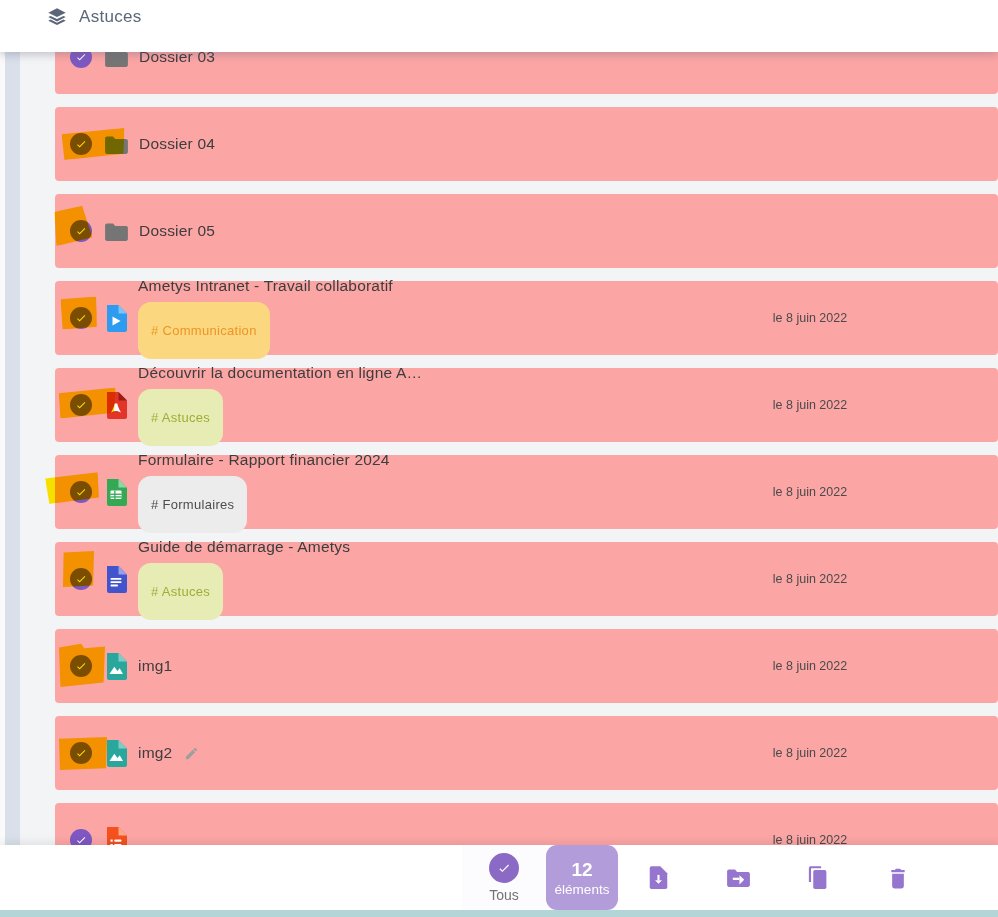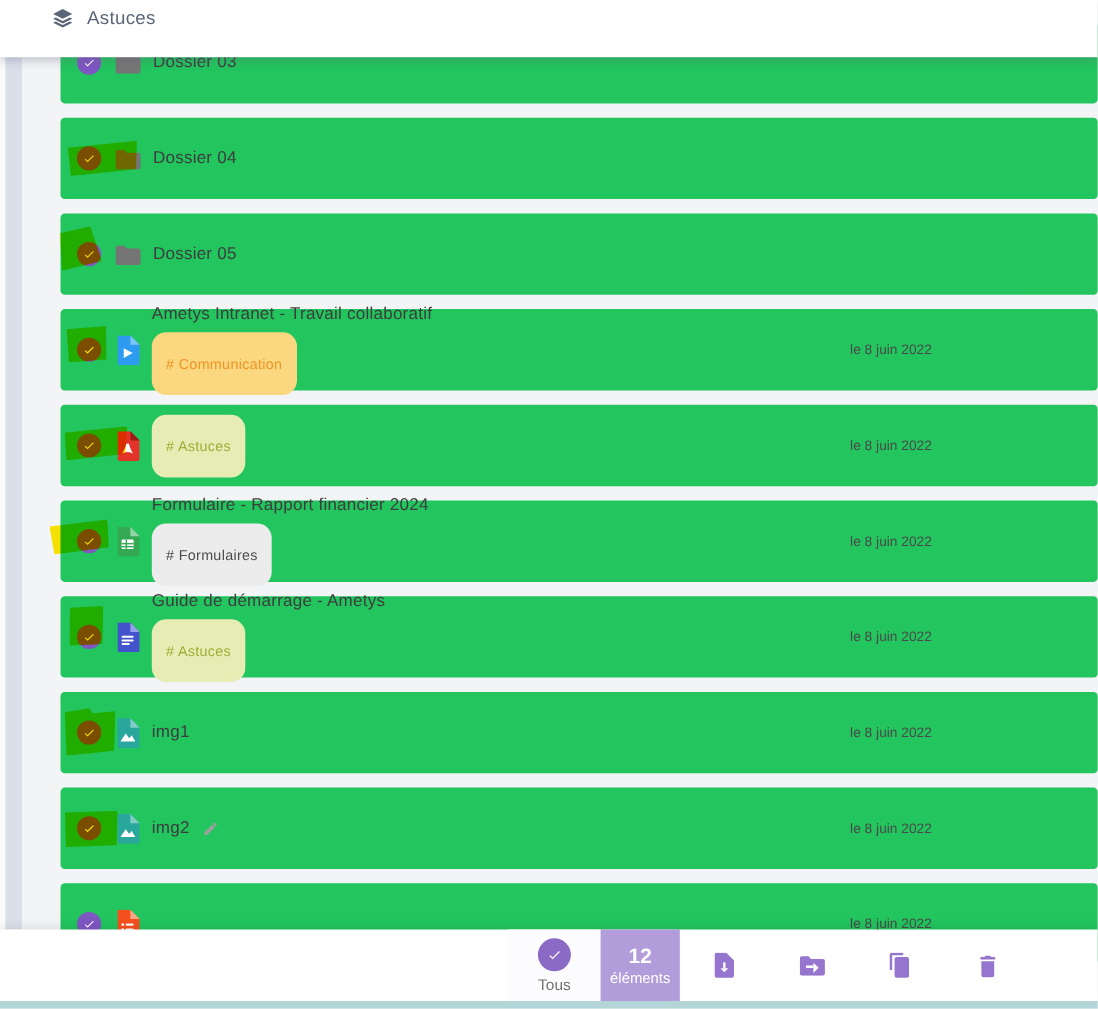--- a/index.html
+++ b/index.html
@@ -13,21 +13,21 @@
     box-shadow:0 3px 8px rgba(95,95,120,.32);
   }
   .header-inner{display:flex;align-items:center;gap:11px;padding:6px 0 0 46px;}
   .h-title{font-size:17px;color:#5b6778;letter-spacing:.3px;}
   
   .left-white{position:absolute;left:0;top:52px;bottom:72px;width:5px;background:#fafafa;z-index:2;}
   .left-strip{position:absolute;left:5px;top:52px;bottom:72px;width:15px;background:#d9e0ea;z-index:2;}
   
   .file-list{position:absolute;top:20px;left:55px;right:0;z-index:1;}
   .row{
-    position:relative;height:74px;margin-bottom:13px;background:#22c55e;border-radius:4px;
+    position:relative;height:74px;margin-bottom:13px;background:#fca5a5;border-radius:4px;
     display:flex;align-items:center;padding-left:15px;box-sizing:border-box;
   }
   .cb{position:relative;width:22px;height:22px;flex:0 0 22px;}
   .circle{
     position:relative;width:22px;height:22px;border-radius:50%;background:#7e57c2;
     display:flex;align-items:center;justify-content:center;
   }
   .hl{position:absolute;background:#f6e000;mix-blend-mode:multiply;}
   .hl-r1{left:-8px;top:-4px;width:63px;height:30px;transform:rotate(-2deg);clip-path:polygon(0 14%,100% 0,97% 86%,3% 100%);}
   .hl-r2{left:-16px;top:-13px;width:37px;height:37px;transform:rotate(-7deg);clip-path:polygon(6% 8%,82% 0,100% 88%,0 100%);}
@@ -54,21 +54,21 @@
   }
   
   .toolbar{
     position:absolute;left:0;right:0;bottom:7px;height:65px;background:#fff;z-index:10;
     display:flex;align-items:stretch;box-shadow:0 -3px 8px rgba(0,0,0,.08);
   }
   .tb-spacer{width:462px;}
   .tb-tous{width:84px;display:flex;flex-direction:column;align-items:center;justify-content:center;gap:4px;background:#fcfbfe;cursor:pointer;}
   .tb-check{width:30px;height:30px;border-radius:50%;background:#8a6ac5;display:flex;align-items:center;justify-content:center;}
   .tb-tous-label{font-size:14px;color:#737373;}
-  .tb-count{width:72px;background:#b29cda;color:#fff;display:flex;flex-direction:column;align-items:center;justify-content:center;gap:1px;}
+  .tb-count{width:72px;background:#b29cda;color:#fff;display:flex;flex-direction:column;align-items:center;justify-content:center;gap:1px;border-radius:11px;}
   .tb-count-num{font-size:19px;font-weight:bold;}
   .tb-count-unit{font-size:13.5px;}
   .tb-actions{display:flex;}
   .tb-action{width:80px;display:flex;align-items:center;justify-content:center;cursor:pointer;}
   .bottom-teal{position:absolute;left:0;right:0;bottom:0;height:7px;background:#b4d5d7;z-index:11;}
 </style>
 </head>
 <body>
 
 <div class="header">
@@ -192,20 +192,24 @@
       <div class="hl hl-r4"></div>
     </div>
     <span class="ficon">
         <svg width="22" height="27" viewBox="0 0 22 27">
           <path fill="#e23429" d="M2 0h11.5L22 8.5V25a2 2 0 0 1-2 2H4a2 2 0 0 1-2-2z"></path>
           <path fill="#9b1d14" d="M13.5 0 22 8.5h-8.5z"></path>
           <path fill="#fff" d="M6 20.6c1.8-3 3.1-6 3.7-9.1h2.6c.6 3.1 1.9 6.1 3.7 9.1-1.6-1-3.3-1.7-5-1.7s-3.4.7-5 1.7z"></path>
         </svg>
       </span>
     <div class="tcol">
+      <div class="trow">
+        <span class="title">Découvrir la documentation en ligne A…</span>
+
+      </div>
       <span class="tag tag-astuces"># Astuces</span>
     </div>
     <span class="date">le 8 juin 2022</span>
   </div>
   <div class="row">
     <div class="cb">
       <div class="circle">
           <svg width="12" height="12" viewBox="0 0 24 24">
             <path fill="#fff" d="M9.2 16.2 5.6 12.6 4.2 14l5 5L20.6 7.6l-1.4-1.4z"></path>
           </svg>

